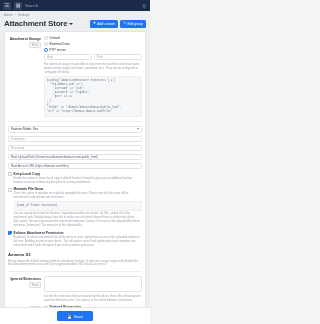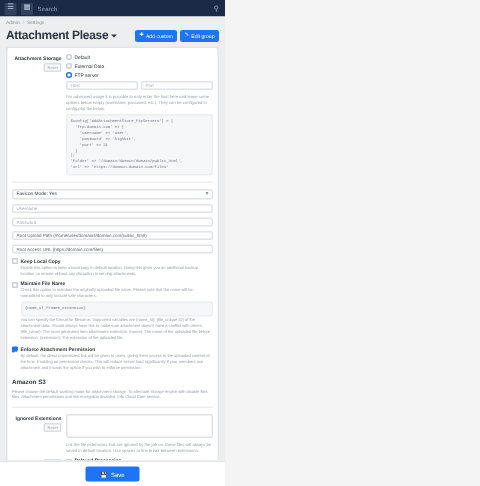--- a/index.html
+++ b/index.html
@@ -168,21 +168,21 @@
   </div>
 
   <div class="crumbs">
     <span>Admin</span>
     <span class="sep">/</span>
     <span>Settings</span>
   </div>
 
   <div class="pagehead">
     <div class="pagetitle">
-      <span>Attachment Please</span><span class="caret"></span>
+      <span>Attachment Store</span><span class="caret"></span>
     </div>
     <div class="head-actions">
       <button class="btn">
         <span class="bi">✚</span>
         <span>Add custom</span>
       </button>
       <button class="btn">
         <span class="bi">✎</span>
         <span>Edit group</span>
       </button>

